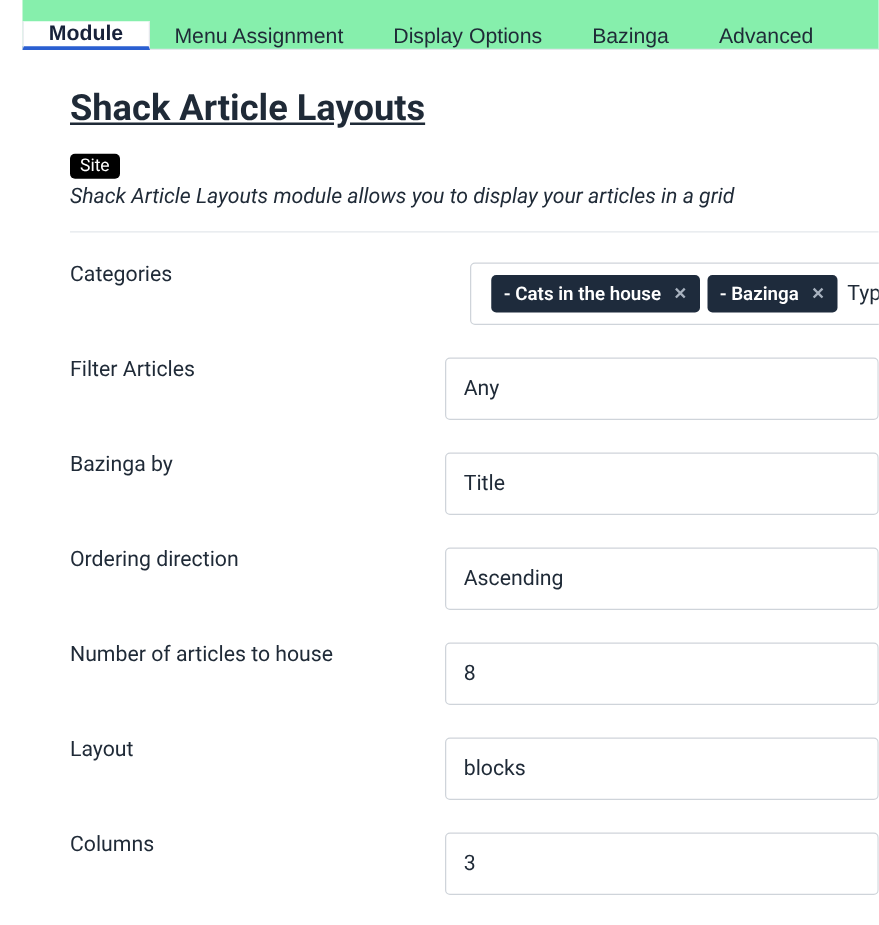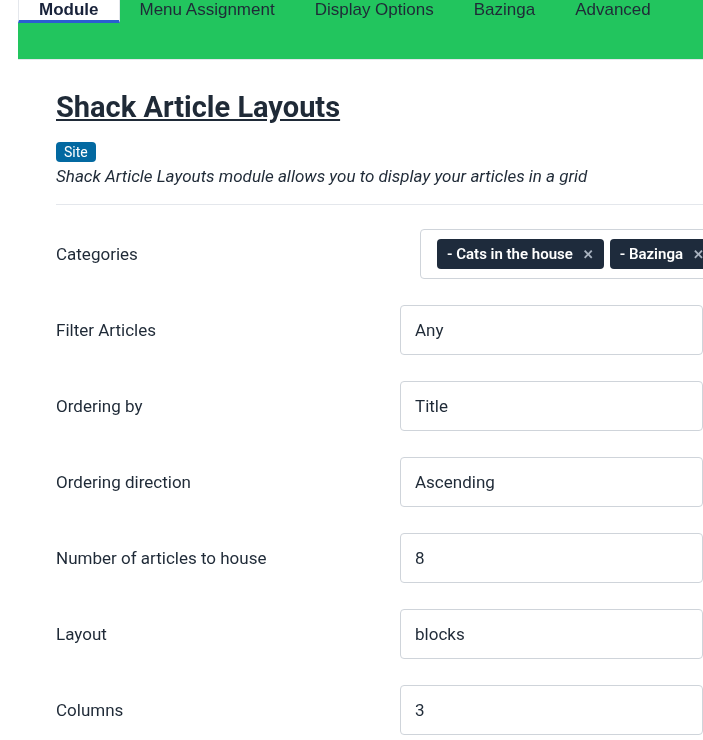--- a/index.html
+++ b/index.html
@@ -12,23 +12,23 @@
     height: 740px;
     overflow: hidden;
   }
   .page {
     padding-left: 18px;
     padding-top: 0;
   }
   .tabs {
     display: flex;
     border-bottom: 1px solid #e4e7ec;
-    background: #22c55e;
-    height: 60px;
-    align-items: flex-start;
+    background: #86efac;
+    height: 40px;
+    align-items: flex-end;
   }
   .tab {
     display: flex;
     align-items: center;
     padding: 0 20px;
     font-size: 17px;
     color: #1f2a37;
     cursor: pointer;
     background: transparent;
     border: none;
@@ -48,21 +48,21 @@
   }
   .title {
     font-size: 29px;
     font-weight: 700;
     color: #1f2a37;
     margin-bottom: 18px;
     text-decoration: underline;
   }
   .site-badge {
     display: inline-block;
-    background: #0369a1;
+    background: #000000;
     color: #fff;
     font-size: 14px;
     padding: 2px 8px;
     border-radius: 4px;
     margin-bottom: 4px;
   }
   .desc {
     font-size: 17px;
     color: #1f2a37;
     white-space: nowrap;
@@ -70,23 +70,22 @@
     font-style: italic;
   }
   .divider {
     border: none;
     border-top: 1px solid #e4e7ec;
     margin: 18px 0 24px 0;
     width: 100%;
   }
   .field-row {
     display: flex;
-    align-items: center;
+    align-items: flex-start;
     margin-bottom: 26px;
-    gap: 44px;
   }
   .field-label {
     width: 300px;
     flex-shrink: 0;
     font-size: 17px;
     color: #1f2a37;
   }
   .field-control {
     flex: 1;
     min-width: 0;
@@ -171,21 +170,21 @@
     
     <div class="field-row">
       <div class="field-label">Filter Articles</div>
       <div class="field-control">
         <div class="select-box">Any</div>
       </div>
     </div>
 
     
     <div class="field-row">
-      <div class="field-label">Ordering by</div>
+      <div class="field-label">Bazinga by</div>
       <div class="field-control">
         <div class="select-box">Title</div>
       </div>
     </div>
 
     
     <div class="field-row">
       <div class="field-label">Ordering direction</div>
       <div class="field-control">
         <div class="select-box">Ascending</div>

